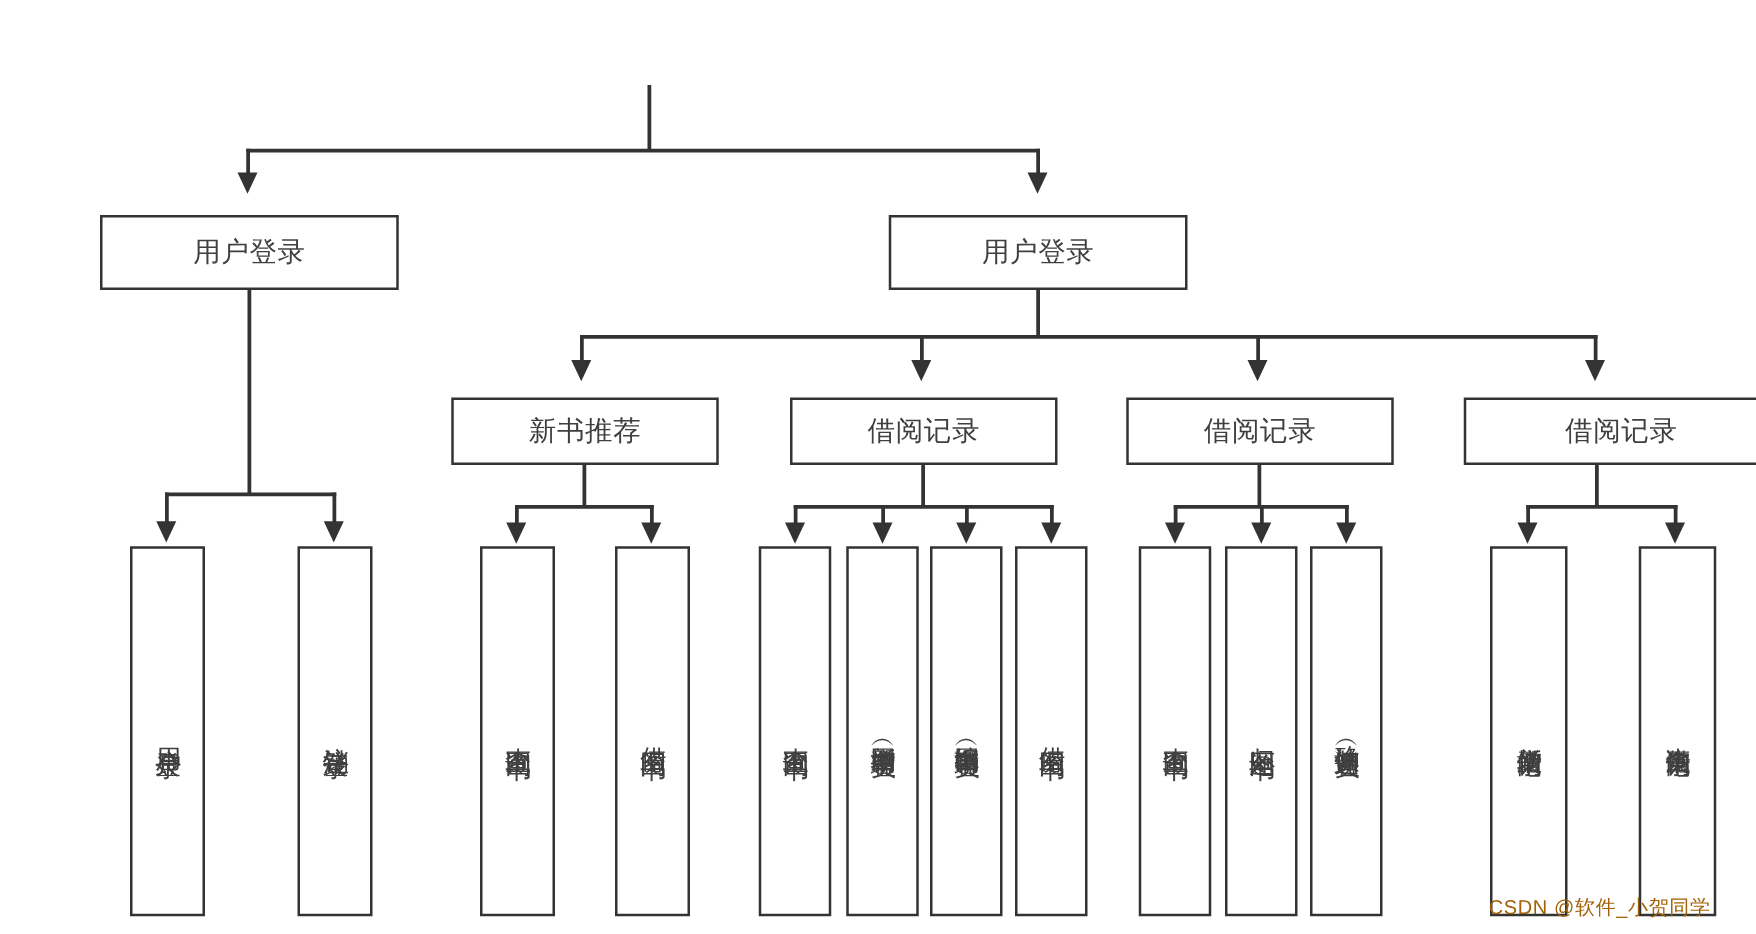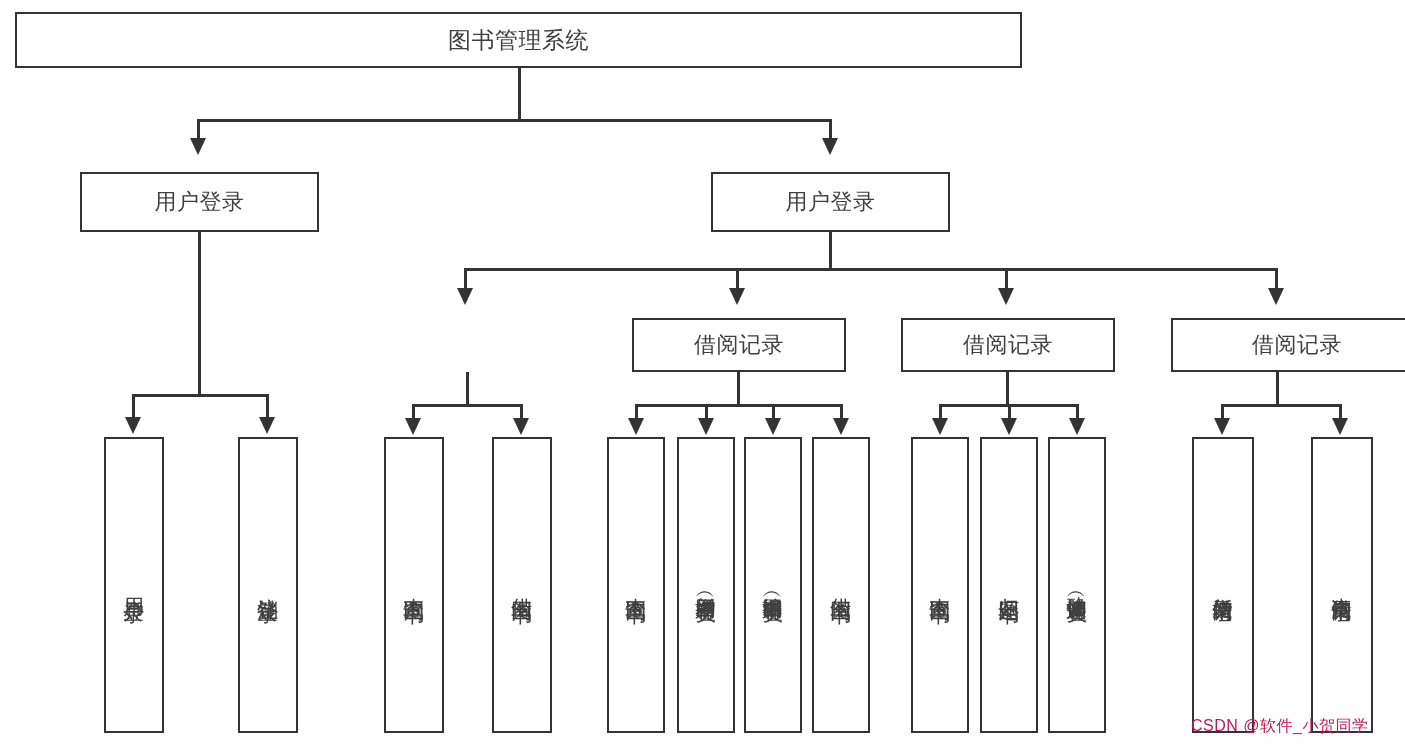--- a/index.html
+++ b/index.html
@@ -68,33 +68,30 @@
     position: absolute;
     width: 0;
     height: 0;
     border-left: 8px solid transparent;
     border-right: 8px solid transparent;
     border-top: 17px solid #333333;
   }
   .watermark {
     position: absolute;
     font-size: 16px;
-    color: #be185d;
+    color: #a16207;
     letter-spacing: 0.5px;
     white-space: nowrap;
   }
 </style>
 </head>
 <body>
 
 <div id="canvas">
 
-  <div class="node root horiz" style="left:15px; top:12px; width:1007px; height:56px;">
-    <span class="label">图书管理系统</span>
-  </div>
 
   <div class="conn v" style="left:518px; top:68px; width:3px; height:53px;"></div>
 
   <div class="conn h" style="left:197px; top:119px; width:635px; height:3px;"></div>
 
   <div class="conn v" style="left:197px; top:119px; width:3px; height:22px;"></div>
   <div class="arrow" style="left:190px; top:138px;"></div>
   <div class="conn v" style="left:829px; top:119px; width:3px; height:22px;"></div>
   <div class="arrow" style="left:822px; top:138px;"></div>
 
@@ -116,20 +113,23 @@
   <div class="conn h" style="left:464px; top:268px; width:814px; height:3px;"></div>
   <div class="conn v" style="left:464px; top:268px; width:3px; height:22px;"></div>
   <div class="arrow" style="left:457px; top:288px;"></div>
   <div class="conn v" style="left:736px; top:268px; width:3px; height:22px;"></div>
   <div class="arrow" style="left:729px; top:288px;"></div>
   <div class="conn v" style="left:1005px; top:268px; width:3px; height:22px;"></div>
   <div class="arrow" style="left:998px; top:288px;"></div>
   <div class="conn v" style="left:1275px; top:268px; width:3px; height:22px;"></div>
   <div class="arrow" style="left:1268px; top:288px;"></div>
 
+  <div class="node horiz" style="left:361px; top:318px; width:214px; height:54px;">
+    <span class="label">新书推荐</span>
+  </div>
   <div class="node horiz" style="left:632px; top:318px; width:214px; height:54px;">
     <span class="label">借阅记录</span>
   </div>
   <div class="node horiz" style="left:901px; top:318px; width:214px; height:54px;">
     <span class="label">借阅记录</span>
   </div>
   <div class="node horiz" style="left:1171px; top:318px; width:252px; height:54px;">
     <span class="label">借阅记录</span>
   </div>
 

